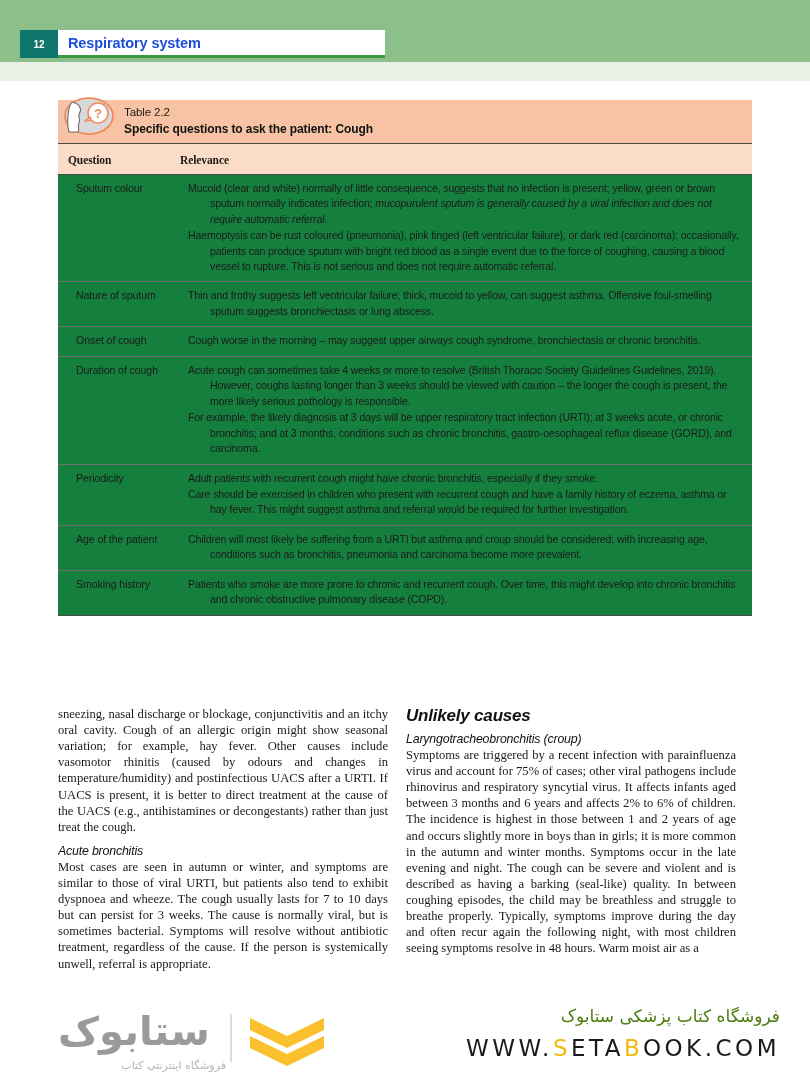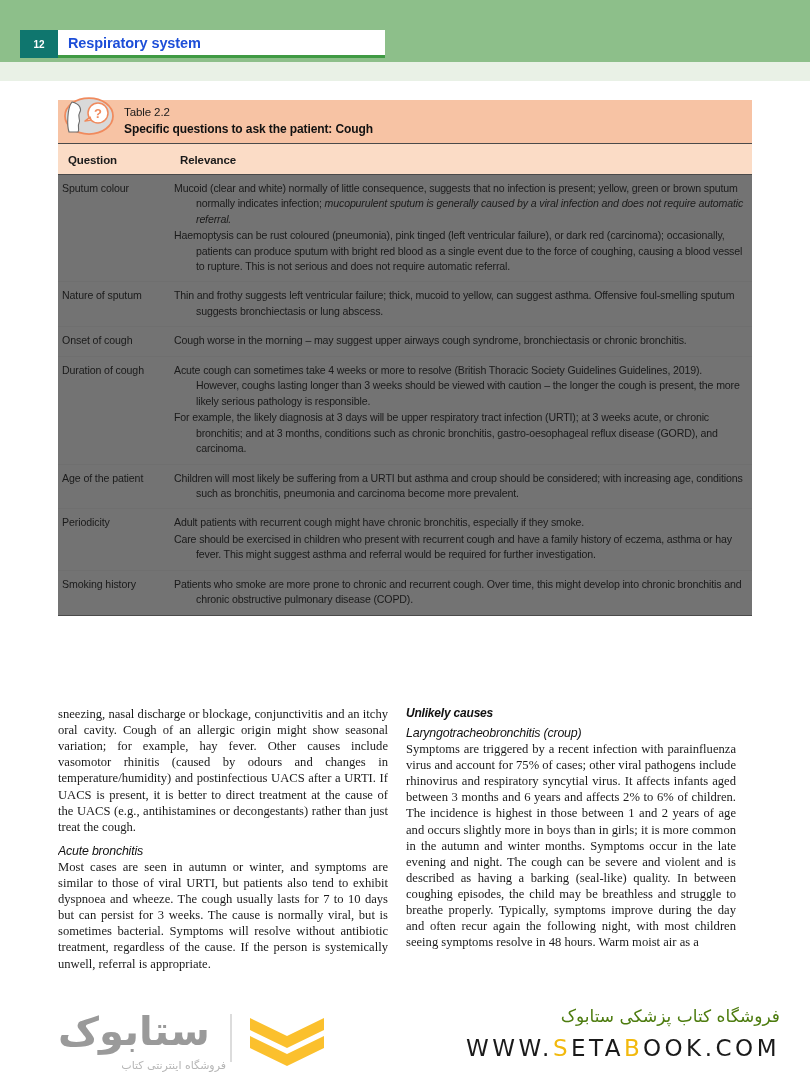--- a/index.html
+++ b/index.html
@@ -92,34 +92,35 @@
     position: absolute;
     left: 5px; top: -5px;
     width: 52px; height: 42px;
   }
   .tbl-colhead {
     background: #fbdcc6;
     display: flex;
     border-bottom: 1.4px solid #4a4a4a;
     padding: 6px 8px 6px 10px;
     box-sizing: border-box;
+    font-family: Liberation Serif, serif;
   }
   .tbl-colhead .c1 { width: 112px; flex: none; }
   .tbl-colhead .c2 { flex: 1; }
   .tbl-colhead span {
     font-size: 11.5px;
     font-weight: 700;
     color: #1a1a1a;
     letter-spacing: -0.1px;
   }
   .tbl-row {
     display: flex;
-    background: #737373;
+    background: #15803d;
     border-bottom: 1.3px solid #6f6f6f;
-    padding: 6px 8px 7px 4px;
+    padding: 6px 8px 7px 18px;
     box-sizing: border-box;
   }
   .tbl-row:last-child { border-bottom: 1.6px solid #4a4a4a; }
   .tbl-row .q {
     width: 112px;
     flex: none;
     font-size: 10.6px;
     color: #1a1a1a;
     line-height: 1.42;
     letter-spacing: -0.1px;
@@ -163,21 +164,21 @@
     line-height: 1.28;
     color: #1a1a1a;
     text-align: justify;
     margin: 0;
     -webkit-hyphens: manual;
     hyphens: manual;
   }
 
   .h-major {
     font-family: "Liberation Sans", sans-serif;
-    font-size: 12px;
+    font-size: 17px;
     font-weight: 700;
     font-style: italic;
     color: #111111;
     margin: 0 0 6px 0;
     letter-spacing: -0.2px;
   }
   .h-minor {
     font-family: "Liberation Sans", sans-serif;
     font-size: 12.4px;
     font-style: italic;
@@ -308,31 +309,31 @@
 
   <div class="tbl-row">
     <div class="q">Duration of cough</div>
     <div class="r">
       <p>Acute cough can sometimes take 4 weeks or more to resolve (British Thoracic Society Guidelines Guidelines, 2019). However, coughs lasting longer than 3 weeks should be viewed with caution – the longer the cough is present, the more likely serious pathology is responsible.</p>
       <p>For example, the likely diagnosis at 3 days will be upper respiratory tract infection (URTI); at 3 weeks acute, or chronic bronchitis; and at 3 months, conditions such as chronic bronchitis, gastro-oesophageal reflux disease (GORD), and carcinoma.</p>
     </div>
   </div>
 
   <div class="tbl-row">
-    <div class="q">Age of the patient</div>
-    <div class="r">
-      <p>Children will most likely be suffering from a URTI but asthma and croup should be considered; with increasing age, conditions such as bronchitis, pneumonia and carcinoma become more prevalent.</p>
-    </div>
-  </div>
-
-  <div class="tbl-row">
     <div class="q">Periodicity</div>
     <div class="r">
       <p>Adult patients with recurrent cough might have chronic bronchitis, especially if they smoke.</p>
       <p>Care should be exercised in children who present with recurrent cough and have a family history of eczema, asthma or hay fever. This might suggest asthma and referral would be required for further investigation.</p>
+    </div>
+  </div>
+
+  <div class="tbl-row">
+    <div class="q">Age of the patient</div>
+    <div class="r">
+      <p>Children will most likely be suffering from a URTI but asthma and croup should be considered; with increasing age, conditions such as bronchitis, pneumonia and carcinoma become more prevalent.</p>
     </div>
   </div>
 
   <div class="tbl-row">
     <div class="q">Smoking history</div>
     <div class="r">
       <p>Patients who smoke are more prone to chronic and recurrent cough. Over time, this might develop into chronic bronchitis and chronic obstructive pulmonary disease (COPD).</p>
     </div>
   </div>
 

